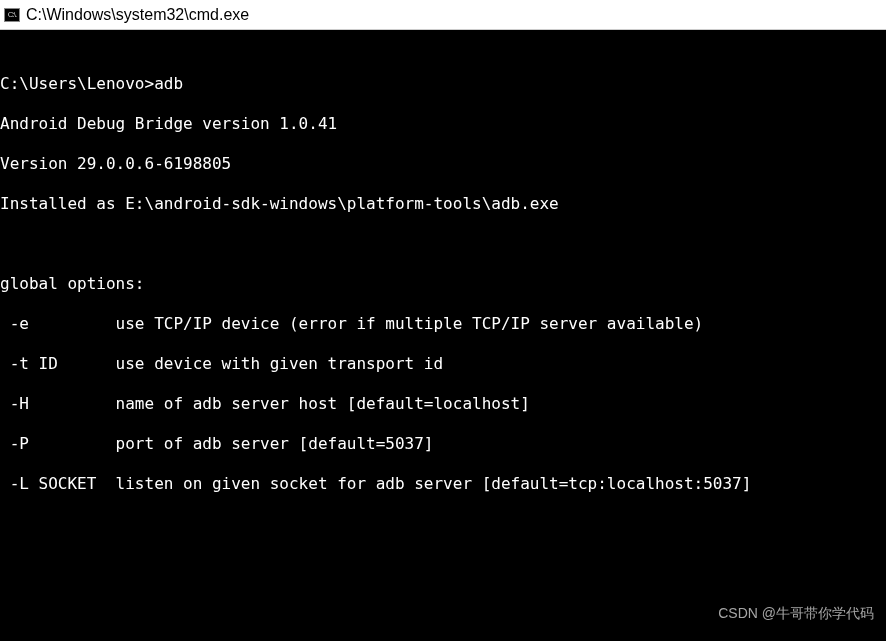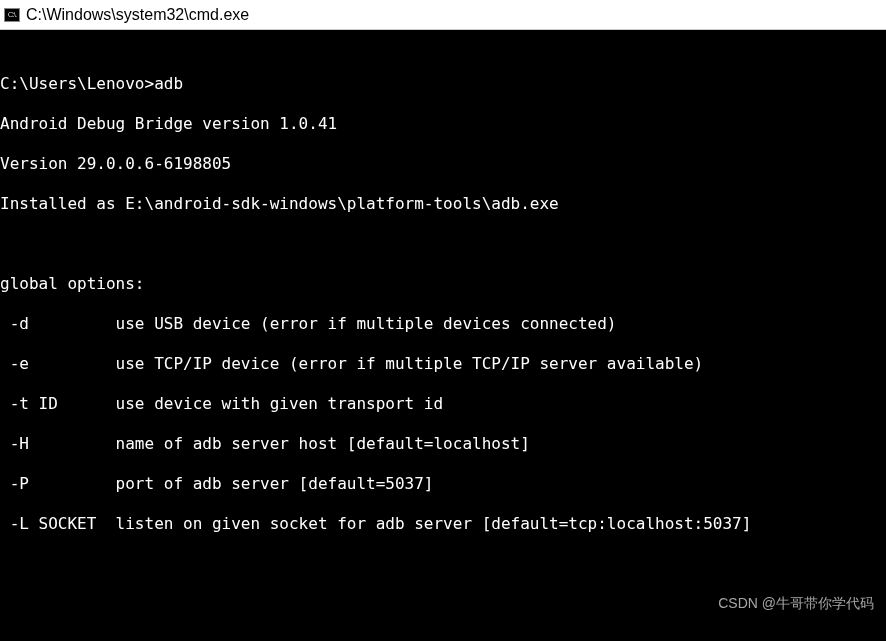--- a/index.html
+++ b/index.html
@@ -46,21 +46,21 @@
       padding: 4px 12px 0 0;
       font-size: 16px;
       line-height: 20px;
       white-space: pre;
       font-family: "NSimSun", "SimSun", "Consolas", monospace;
       overflow: hidden;
     }
     .spacer { height: 20px; }
     .watermark {
       position: absolute;
-      bottom: 28px;
+      bottom: 18px;
       right: 12px;
       font-family: "Microsoft YaHei", sans-serif;
       font-size: 14px;
       color: rgba(220,220,220,0.75);
       pointer-events: none;
     }
   </style>
 </head>
 <body>
 
@@ -70,21 +70,20 @@
 </div>
 
 <div class="terminal">
 <div></div>
 <div>C:\Users\Lenovo&gt;adb</div>
 <div>Android Debug Bridge version 1.0.41</div>
 <div>Version 29.0.0.6-6198805</div>
 <div>Installed as E:\android-sdk-windows\platform-tools\adb.exe</div>
 <div class="spacer"></div>
 <div>global options:</div>
-<div> -d         use USB device (error if multiple devices connected)</div>
 <div> -e         use TCP/IP device (error if multiple TCP/IP server available)</div>
 <div> -t ID      use device with given transport id</div>
 <div> -H         name of adb server host [default=localhost]</div>
 <div> -P         port of adb server [default=5037]</div>
 <div> -L SOCKET  listen on given socket for adb server [default=tcp:localhost:5037]</div>
 <div class="spacer"></div>
 
 
 
 

